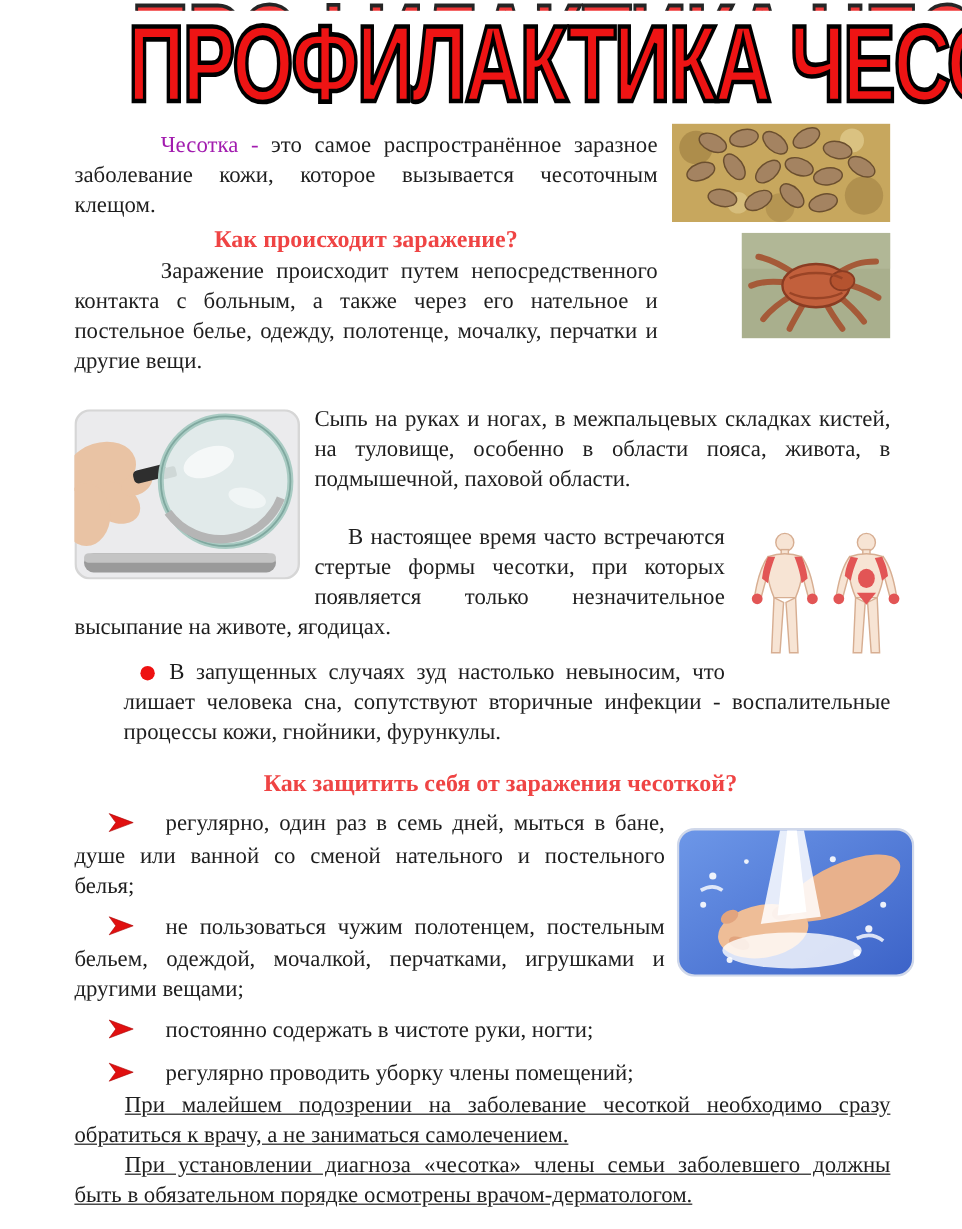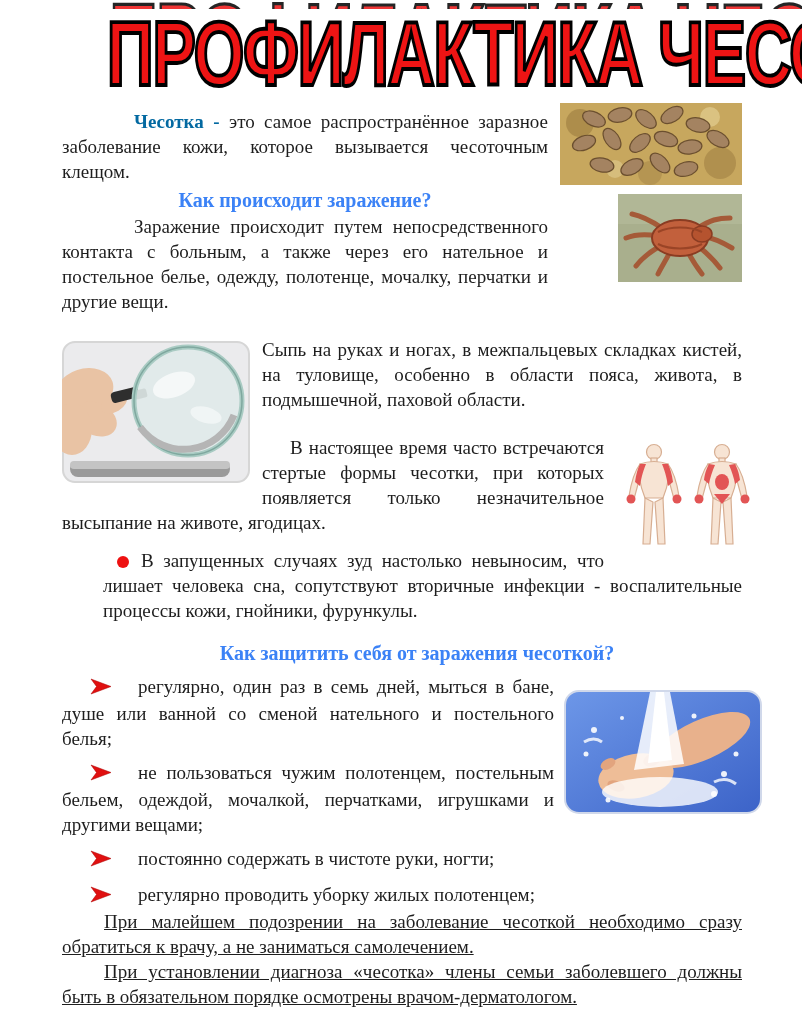--- a/index.html
+++ b/index.html
@@ -36,24 +36,24 @@
     transform-origin:center top;
     margin:0;
   }
   
   .content{margin:14px 60px 0 62px;font-size:19px;line-height:25px;}
   p{margin:0;}
   .just{text-align:justify;}
   .ind-lg{text-indent:72px;}
   .ind-md{text-indent:42px;text-decoration:underline;}
   .ind-sm{text-indent:28px;}
-  .lead{color:#0369a1;font-weight:bold;}
+  .lead{color:#a21caf;font-weight:normal;}
   h2{
     font-size:20px;line-height:24px;font-weight:bold;
-    color:#3b82f6;margin:0;text-align:center;
+    color:#ef4444;margin:0;text-align:center;
   }
   .h2-infection{margin:4px 0 2px 0;}
   .h2-symptoms{margin:6px 0 2px 38px;}
   .h2-protect{margin:18px 0 4px 30px;}
   .clear{clear:both;}
   
   .mite-imgs{float:right;width:182px;margin:-6px 0 6px 12px;
              display:flex;flex-direction:column;align-items:flex-end;}
   .mite-imgs svg{display:block;}
   .mite-gap{height:9px;}
@@ -255,21 +255,21 @@
       <p class="just arrow-item"><span class="arrow-icon"><svg width="22" height="17" viewBox="0 0 22 17">
               <path d="M1,1 L21,8.5 L1,16 L6.5,8.5 Z" fill="#e01010" stroke="#a00" stroke-width="0.5"></path>
             </svg></span><span>не пользоваться чужим полотенцем, постельным бельем, одеждой, мочалкой, перчатками, игрушками и другими вещами;</span></p>
 
       <p class="just arrow-item"><span class="arrow-icon"><svg width="22" height="17" viewBox="0 0 22 17">
               <path d="M1,1 L21,8.5 L1,16 L6.5,8.5 Z" fill="#e01010" stroke="#a00" stroke-width="0.5"></path>
             </svg></span><span>постоянно содержать в чистоте руки, ногти;</span></p>
 
       <p class="just arrow-item"><span class="arrow-icon"><svg width="22" height="17" viewBox="0 0 22 17">
               <path d="M1,1 L21,8.5 L1,16 L6.5,8.5 Z" fill="#e01010" stroke="#a00" stroke-width="0.5"></path>
-            </svg></span><span>регулярно проводить уборку жилых полотенцем;</span></p>
+            </svg></span><span>регулярно проводить уборку члены помещений;</span></p>
     </div>
 
     <p class="just ind-md">При малейшем подозрении на заболевание чесоткой необходимо сразу обратиться к врачу, а не заниматься самолечением.</p>
     <div class="clear"></div>
     <p class="just ind-md">При установлении диагноза «чесотка» члены семьи заболевшего должны быть в обязательном порядке осмотрены врачом-дерматологом.</p>
 
   </div>
 </div>
 
 </body></html>

